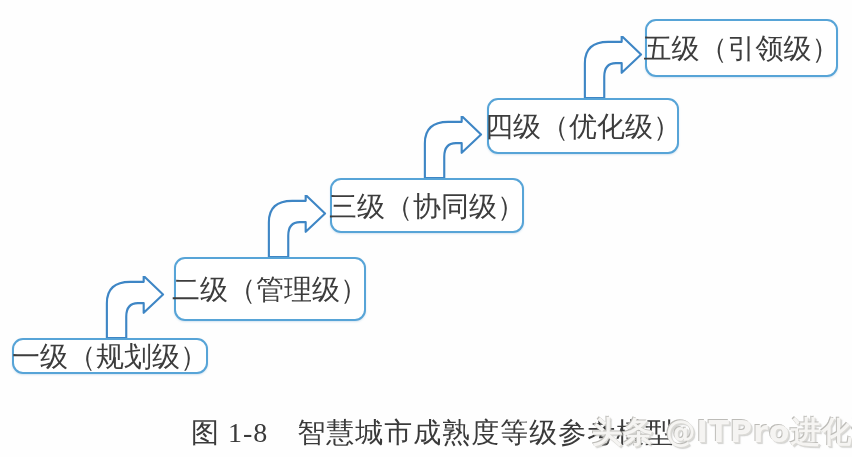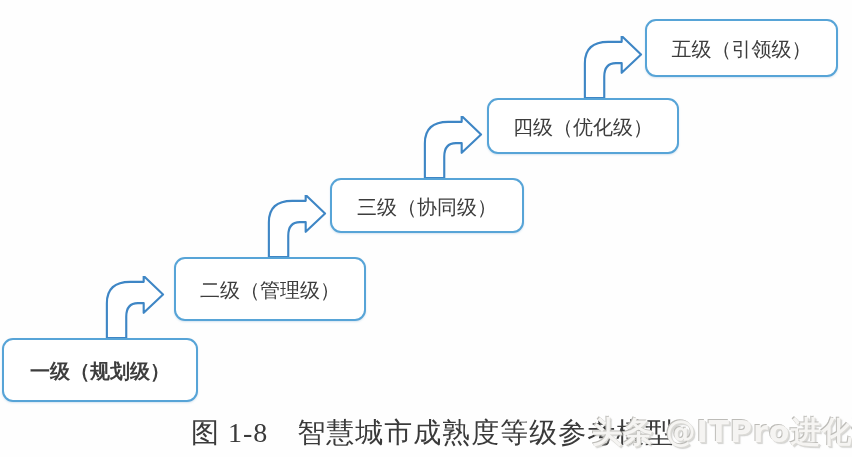--- a/index.html
+++ b/index.html
@@ -20,28 +20,28 @@
     box-sizing: border-box;
     background: #ffffff;
     border: 2px solid #57a4d7;
     border-radius: 11px;
     display: flex;
     align-items: center;
     justify-content: center;
     box-shadow: 0 1px 2px rgba(110, 160, 205, 0.28);
   }
   .level-box span {
-    font-size: 20px;
+    font-size: 28px;
     color: #3d3d3d;
     letter-spacing: 0px;
     white-space: nowrap;
     line-height: 1;
     padding-top: 2px;
   }
-  .b1 { left: 2px;  top: 338px; width: 196px; height: 64px; font-weight: bold; }
+  .b1 { left: 12px;  top: 338px; width: 196px; height: 36px; }
   .b2 { left: 174px; top: 257px; width: 192px; height: 64px; }
   .b3 { left: 330px; top: 178px; width: 194px; height: 55px; }
   .b4 { left: 487px; top: 98px;  width: 192px; height: 56px; }
   .b5 { left: 645px; top: 19px;  width: 193px; height: 58px; }
 
   .arrow {
     position: absolute;
     width: 66px;
     height: 62px;
     display: block;

